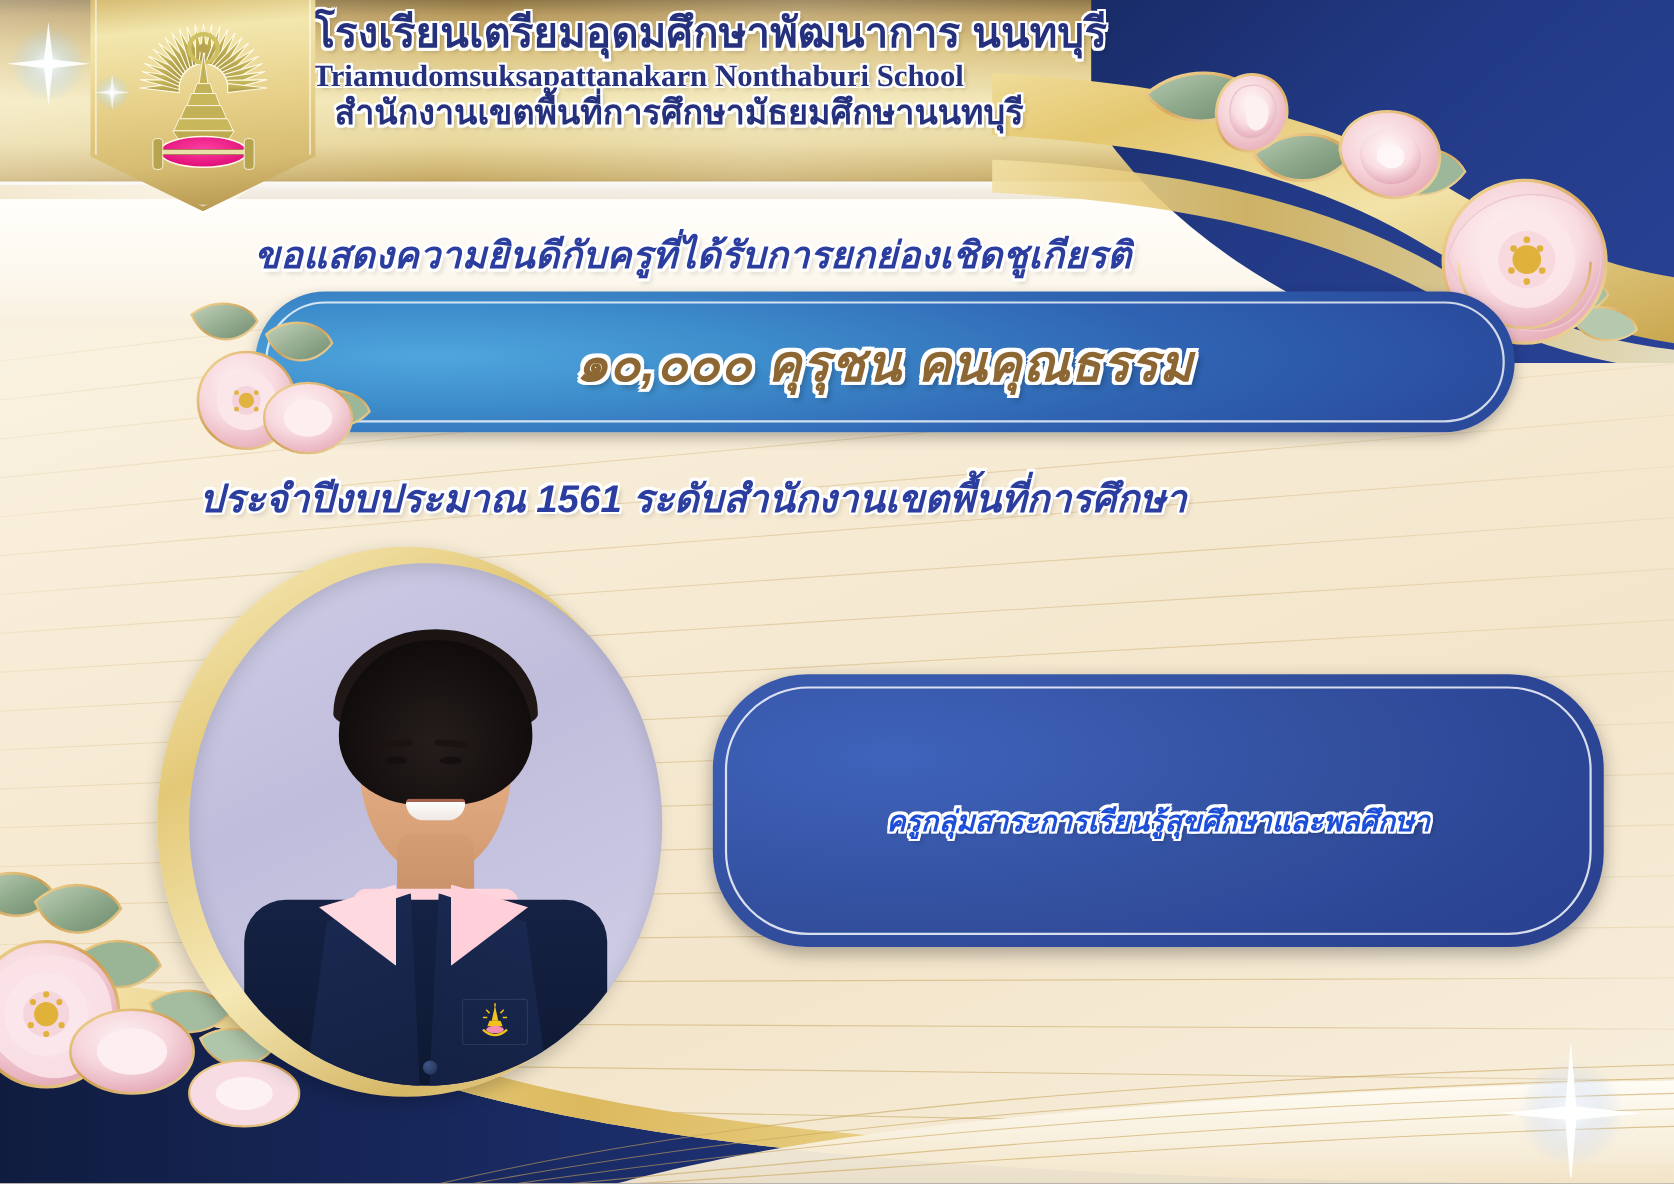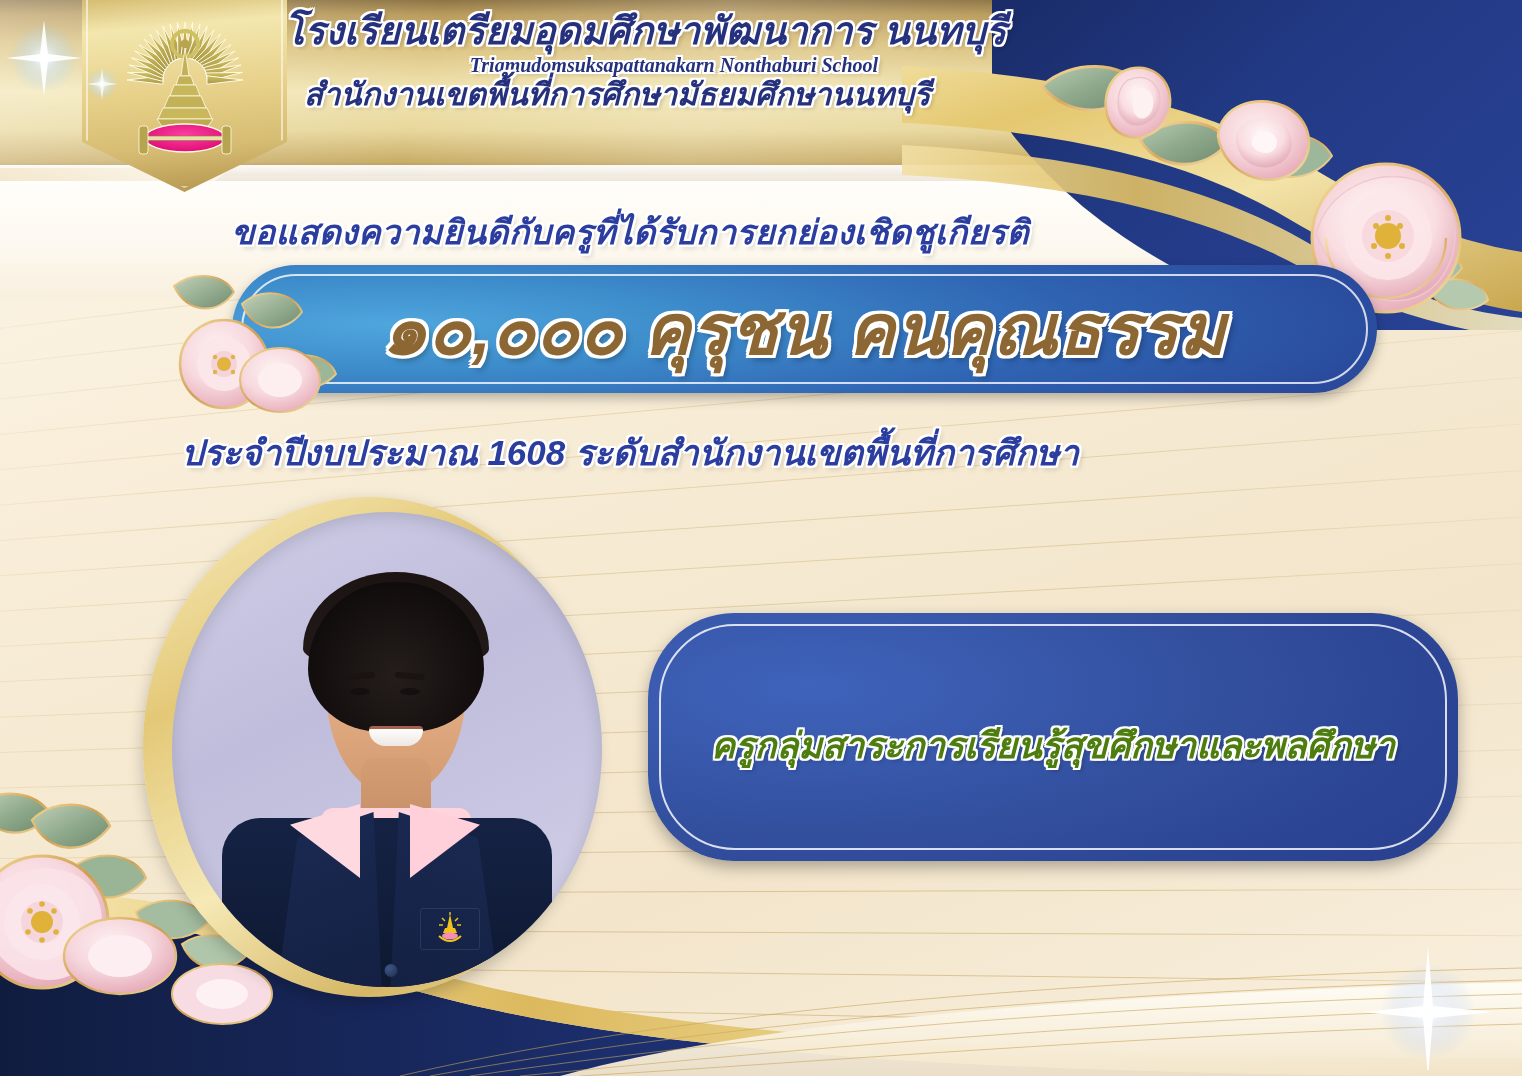--- a/index.html
+++ b/index.html
@@ -29,27 +29,27 @@
     background:linear-gradient(105deg,rgba(255,255,255,.32) 0%,rgba(255,255,255,0) 34%,rgba(255,255,255,.18) 56%,rgba(255,255,255,0) 80%);}
   .header-fold{position:absolute;left:0;top:168px;width:300px;height:120px;
     background:linear-gradient(200deg,#fffdf6 0%,#f3e7cd 55%,#e8d9b8 100%);
     clip-path:polygon(0 0,232px 0,110px 92px,0 58px);
     filter:drop-shadow(0 2px 3px rgba(0,0,0,.18));}
   .header-white-edge{position:absolute;left:0;top:165px;width:1262px;height:16px;
     background:linear-gradient(180deg,#ffffff 0%,#efe7da 100%);opacity:.95;}
 
   
   .school-txt{position:absolute;left:284px;top:12px;width:780px;z-index:9;
-    font-style:italic;font-weight:bold;color:#25317d;line-height:1.05;
+    font-weight:bold;color:#25317d;line-height:1.05;
     text-shadow:
       2px 0 0 #fff,-2px 0 0 #fff,0 2px 0 #fff,0 -2px 0 #fff,
       2px 2px 0 #fff,-2px -2px 0 #fff,2px -2px 0 #fff,-2px 2px 0 #fff,
       3px 3px 4px rgba(0,0,0,.2);}
   .school-th1{font-size:38px;letter-spacing:.2px;}
-  .school-en{font-size:20px;margin-top:3px;font-family:"Liberation Serif","DejaVu Serif",serif;text-align:center;}
+  .school-en{font-size:28px;margin-top:3px;font-family:"Liberation Serif","DejaVu Serif",serif;}
   .school-th2{font-size:31px;margin-top:3px;margin-left:20px;}
 
   
   .crest-shield{position:absolute;left:82px;top:-16px;width:205px;height:208px;z-index:12;
     background:linear-gradient(175deg,#c9a857 0%,#f3e7ae 22%,#e7d089 52%,#d7bd73 76%,#b2924c 100%);
     clip-path:polygon(0 0,100% 0,100% 76%,50% 100%,0 76%);
     box-shadow:0 4px 9px rgba(0,0,0,.3);}
   .crest-shield::before{content:"";position:absolute;inset:4px;
     clip-path:polygon(0 0,100% 0,100% 76%,50% 100%,0 76%);
     border:2px solid rgba(255,255,255,.55);}
@@ -76,21 +76,21 @@
   .mainpill{position:absolute;left:232px;top:265px;width:1145px;height:128px;z-index:13;
     border-radius:64px;
     background:
       radial-gradient(120% 160% at 14% 46%,#4fa6dd 0%,#3d8ccb 22%,#2f63b2 50%,#2a4a9c 74%,#283f8f 100%);
     box-shadow:0 5px 12px rgba(0,0,0,.28);}
   .mainpill::after{content:"";position:absolute;inset:9px;border-radius:56px;
     border:2px solid rgba(255,255,255,.78);}
   .pill-spark{position:absolute;left:6px;top:18px;width:150px;height:105px;z-index:15;pointer-events:none;}
   .mainpill-txt{position:absolute;left:232px;top:265px;width:1145px;height:128px;z-index:16;
     display:flex;align-items:center;justify-content:center;
-    font-size:70px;font-weight:bold;font-style:italic;letter-spacing:1px;
+    font-size:46px;font-weight:bold;font-style:italic;letter-spacing:1px;
     color:#8d6733;
     text-shadow:
       3px 0 0 #fff,-3px 0 0 #fff,0 3px 0 #fff,0 -3px 0 #fff,
       3px 3px 0 #fff,-3px -3px 0 #fff,3px -3px 0 #fff,-3px 3px 0 #fff,
       4px 5px 6px rgba(0,0,0,.3);}
 
   
   .yearline{position:absolute;left:0;top:425px;width:1260px;text-align:center;z-index:14;
     font-size:35px;font-style:italic;font-weight:bold;color:#2b3d9e;
     text-shadow:2px 0 0 #fff,-2px 0 0 #fff,0 2px 0 #fff,0 -2px 0 #fff,
@@ -154,21 +154,21 @@
     border:2px solid rgba(255,255,255,.82);}
   .name-spark{position:absolute;right:16px;bottom:6px;width:190px;height:150px;z-index:19;pointer-events:none;}
   .np-inner{position:absolute;left:648px;top:613px;width:810px;height:248px;z-index:22;
     display:flex;flex-direction:column;align-items:center;justify-content:center;padding:0 56px;}
   .np-name{font-size:60px;font-weight:bold;font-style:italic;letter-spacing:1px;
     color:#8d6733;white-space:nowrap;
     text-shadow:
       3px 0 0 #fff,-3px 0 0 #fff,0 3px 0 #fff,0 -3px 0 #fff,
       3px 3px 0 #fff,-3px -3px 0 #fff,3px -3px 0 #fff,-3px 3px 0 #fff,
       4px 5px 6px rgba(0,0,0,.32);}
-  .np-role{margin-top:16px;font-size:36px;font-weight:bold;font-style:italic;color:#4d7c0f;
+  .np-role{margin-top:16px;font-size:26px;font-weight:bold;font-style:italic;color:#1d4ed8;
     white-space:nowrap;
     text-shadow:2px 0 0 #fff,-2px 0 0 #fff,0 2px 0 #fff,0 -2px 0 #fff,
       2px 2px 0 #fff,-2px -2px 0 #fff,2px -2px 0 #fff,-2px 2px 0 #fff,3px 3px 4px rgba(0,0,0,.25);}
 
   
   .bottom-waves{position:absolute;left:0;bottom:0;width:1522px;height:300px;z-index:8;pointer-events:none;}
 
   
   .credit{position:absolute;right:26px;bottom:22px;text-align:right;z-index:30;
     font-size:25px;font-style:italic;font-weight:bold;color:#25317d;line-height:1.34;
@@ -316,21 +316,21 @@
         <stop offset="100%" stop-color="#9ed2ff" stop-opacity="0"></stop>
       </radialGradient>
     </defs>
     <circle cx="38" cy="40" r="34" fill="url(#spk)"></circle>
     <path d="M38 2 L42 36 L76 40 L42 44 L38 78 L34 44 L0 40 L34 36 Z" fill="#ffffff" opacity=".92"></path>
     <circle cx="96" cy="66" r="16" fill="url(#spk)"></circle>
     <path d="M96 50 L98 64 L112 66 L98 68 L96 82 L94 68 L80 66 L94 64 Z" fill="#fff" opacity=".7"></path>
   </svg>
   <div class="mainpill-txt">๑๐,๐๐๐ คุรุชน คนคุณธรรม</div>
 
-  <div class="yearline">ประจำปีงบประมาณ 1608 ระดับสำนักงานเขตพื้นที่การศึกษา</div>
+  <div class="yearline">ประจำปีงบประมาณ 1561 ระดับสำนักงานเขตพื้นที่การศึกษา</div>
 
   <div class="nameplate"></div>
   <svg class="name-spark" viewBox="0 0 190 150">
     <defs>
       <radialGradient id="spk2" cx="50%" cy="50%" r="50%">
         <stop offset="0%" stop-color="#fff"></stop>
           <stop offset="35%" stop-color="#dbe8ff" stop-opacity=".45"></stop>
         <stop offset="100%" stop-color="#9fc0ff" stop-opacity="0"></stop>
       </radialGradient>
     </defs>

